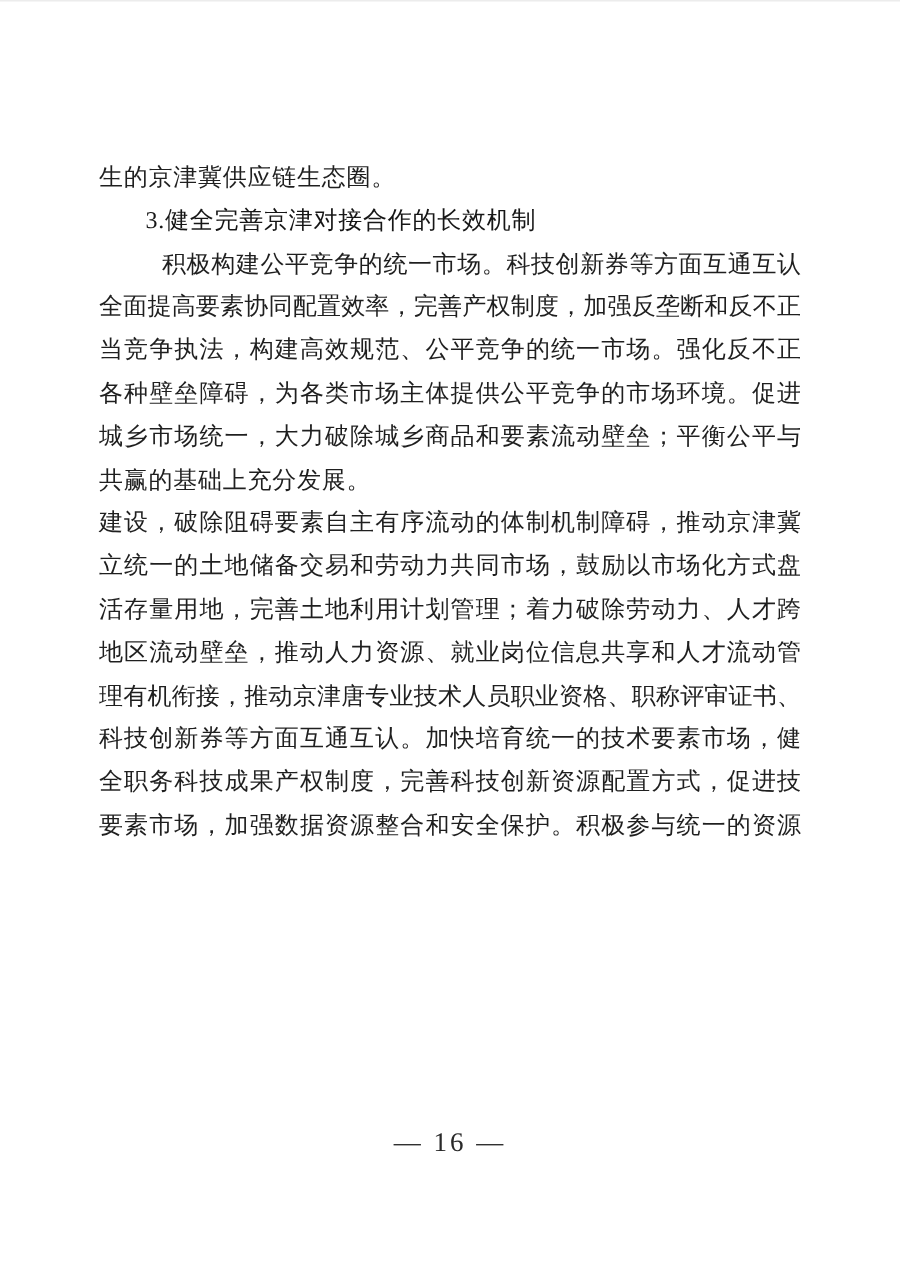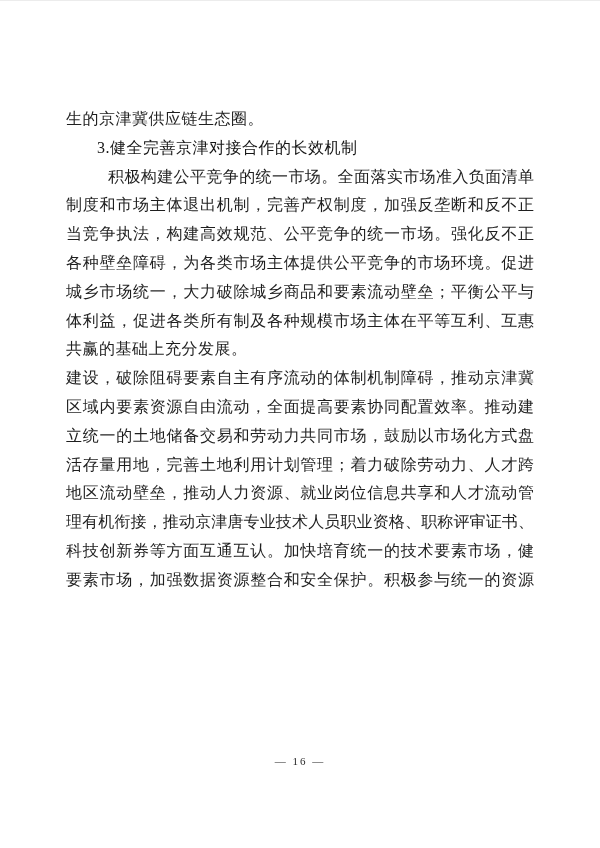--- a/index.html
+++ b/index.html
@@ -49,44 +49,43 @@
     color: #161616;
   }
   .footer {
     position: absolute;
     left: 0;
     top: 750px;
     width: 100%;
     text-align: center;
   }
   .page-number {
-    font-size: 11px;
+    font-size: 18px;
     color: #2a2a2a;
     letter-spacing: 2px;
   }
 </style>
 </head>
 <body>
 
 <div class="page">
   <div class="textblock">
       <div class="line">生的京津冀供应链生态圈。</div>
       <div class="line heading">3.健全完善京津对接合作的长效机制</div>
-      <div class="line justify indent">积极构建公平竞争的统一市场。全面落实市场准入负面清单</div>
-      <div class="line justify">制度和市场主体退出机制，完善产权制度，加强反垄断和反不正</div>
+      <div class="line justify indent">积极构建公平竞争的统一市场。科技创新券等方面互通互认</div>
+      <div class="line justify">全面提高要素协同配置效率，完善产权制度，加强反垄断和反不正</div>
       <div class="line justify">当竞争执法，构建高效规范、公平竞争的统一市场。强化反不正</div>
       <div class="line justify">各种壁垒障碍，为各类市场主体提供公平竞争的市场环境。促进</div>
       <div class="line justify">城乡市场统一，大力破除城乡商品和要素流动壁垒；平衡公平与</div>
-      <div class="line justify">体利益，促进各类所有制及各种规模市场主体在平等互利、互惠</div>
       <div class="line">共赢的基础上充分发展。</div>
       <div class="line justify">建设，破除阻碍要素自主有序流动的体制机制障碍，推动京津冀</div>
-      <div class="line justify">区域内要素资源自由流动，全面提高要素协同配置效率。推动建</div>
       <div class="line justify">立统一的土地储备交易和劳动力共同市场，鼓励以市场化方式盘</div>
       <div class="line justify">活存量用地，完善土地利用计划管理；着力破除劳动力、人才跨</div>
       <div class="line justify">地区流动壁垒，推动人力资源、就业岗位信息共享和人才流动管</div>
       <div class="line justify">理有机衔接，推动京津唐专业技术人员职业资格、职称评审证书、</div>
       <div class="line justify">科技创新券等方面互通互认。加快培育统一的技术要素市场，健</div>
+      <div class="line justify">全职务科技成果产权制度，完善科技创新资源配置方式，促进技</div>
       <div class="line justify">要素市场，加强数据资源整合和安全保护。积极参与统一的资源</div>
     </div>
   <div class="footer">
     <span class="page-number">— 16 —</span>
   </div>
 </div>
 
 </body></html>

